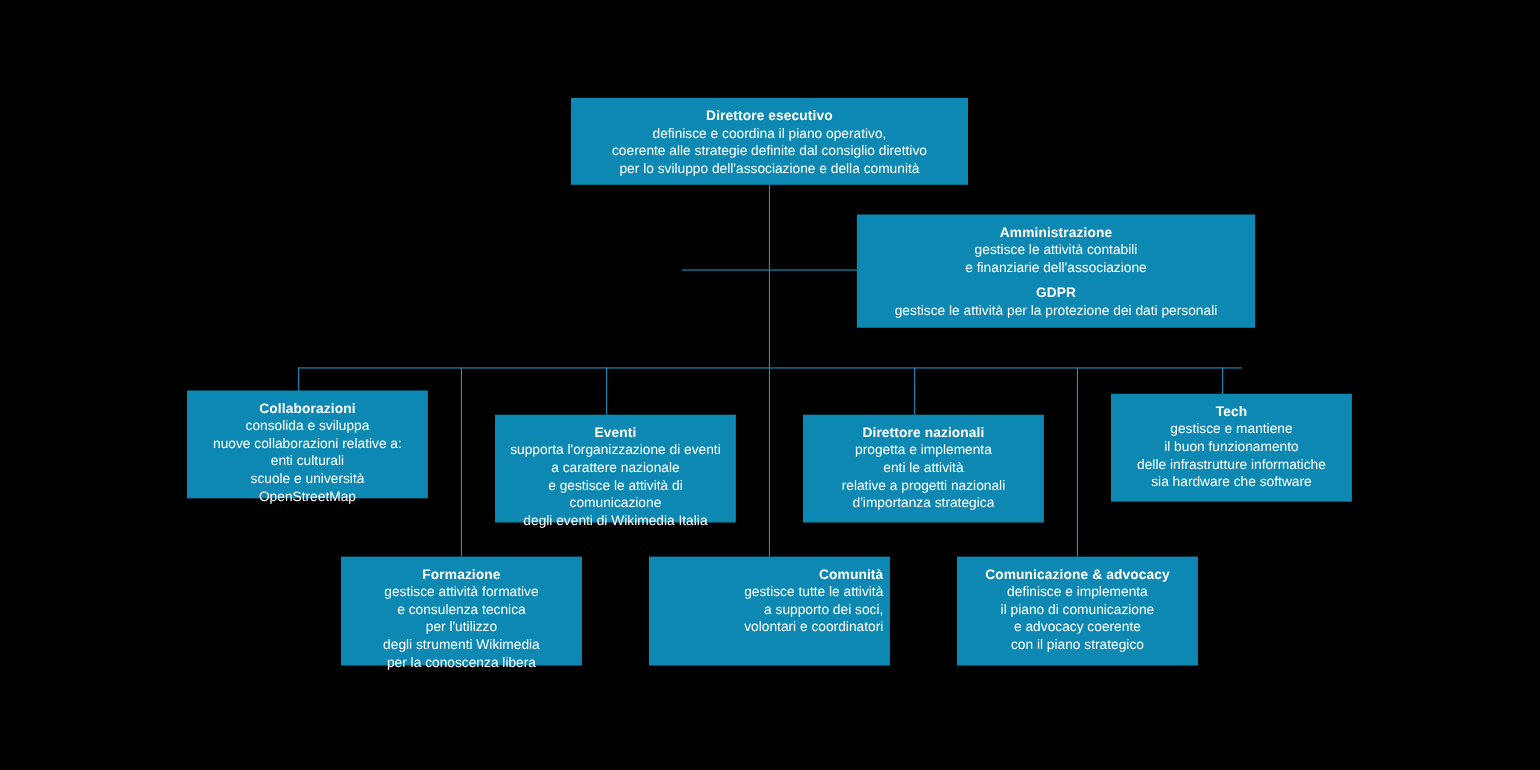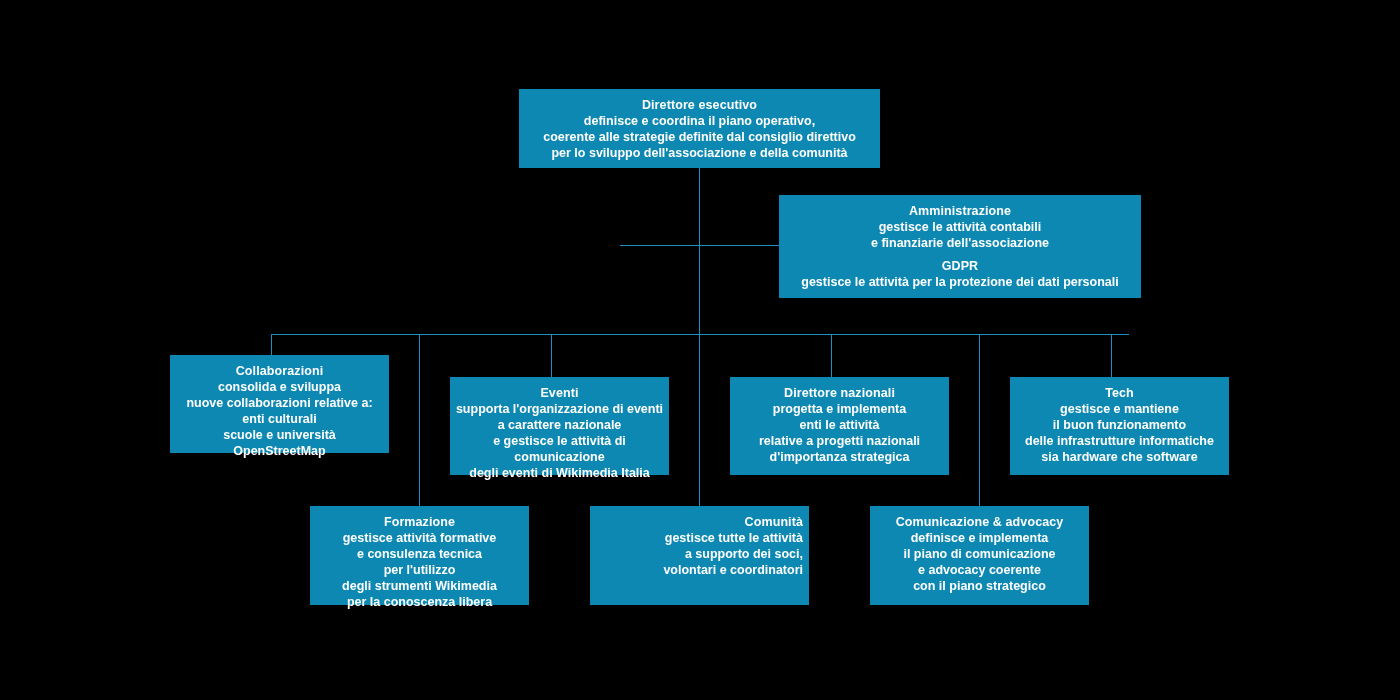--- a/index.html
+++ b/index.html
@@ -40,36 +40,36 @@
     line-height: 1.28;
   }
   .node .title {
     font-weight: bold;
     font-size: 12.5px;
     letter-spacing: 0.1px;
     white-space: nowrap;
   }
   .node .line {
     font-size: 12.5px;
-    font-weight: bold;
+    font-weight: normal;
     white-space: nowrap;
   }
   .node .gap {
     height: 13px;
   }
   
   #node-direttore { left: 519px; top: 89px; width: 361px; height: 79px; }
   
   #node-raccolta   { left: 259px; top: 191px; width: 361px; height: 104px; }
   #node-amministrazione { left: 779px; top: 195px; width: 362px; height: 103px; }
   
   #node-collaborazioni { left: 170px; top: 355px; width: 219px; height: 98px; }
   #node-eventi         { left: 450px; top: 377px; width: 219px; height: 98px; align-items: center; }
   #node-progetti       { left: 730px; top: 377px; width: 219px; height: 98px; }
-  #node-tech           { left: 1010px; top: 377px; width: 219px; height: 98px; }
+  #node-tech           { left: 1010px; top: 358px; width: 219px; height: 98px; }
   
   #node-formazione  { left: 310px; top: 506px; width: 219px; height: 99px; }
   #node-comunita    { left: 590px; top: 506px; width: 219px; height: 99px; align-items: flex-end; }
   #node-comunicazione { left: 870px; top: 506px; width: 219px; height: 99px; }
 </style>
 </head>
 <body>
 
 <div id="org-chart">
 

